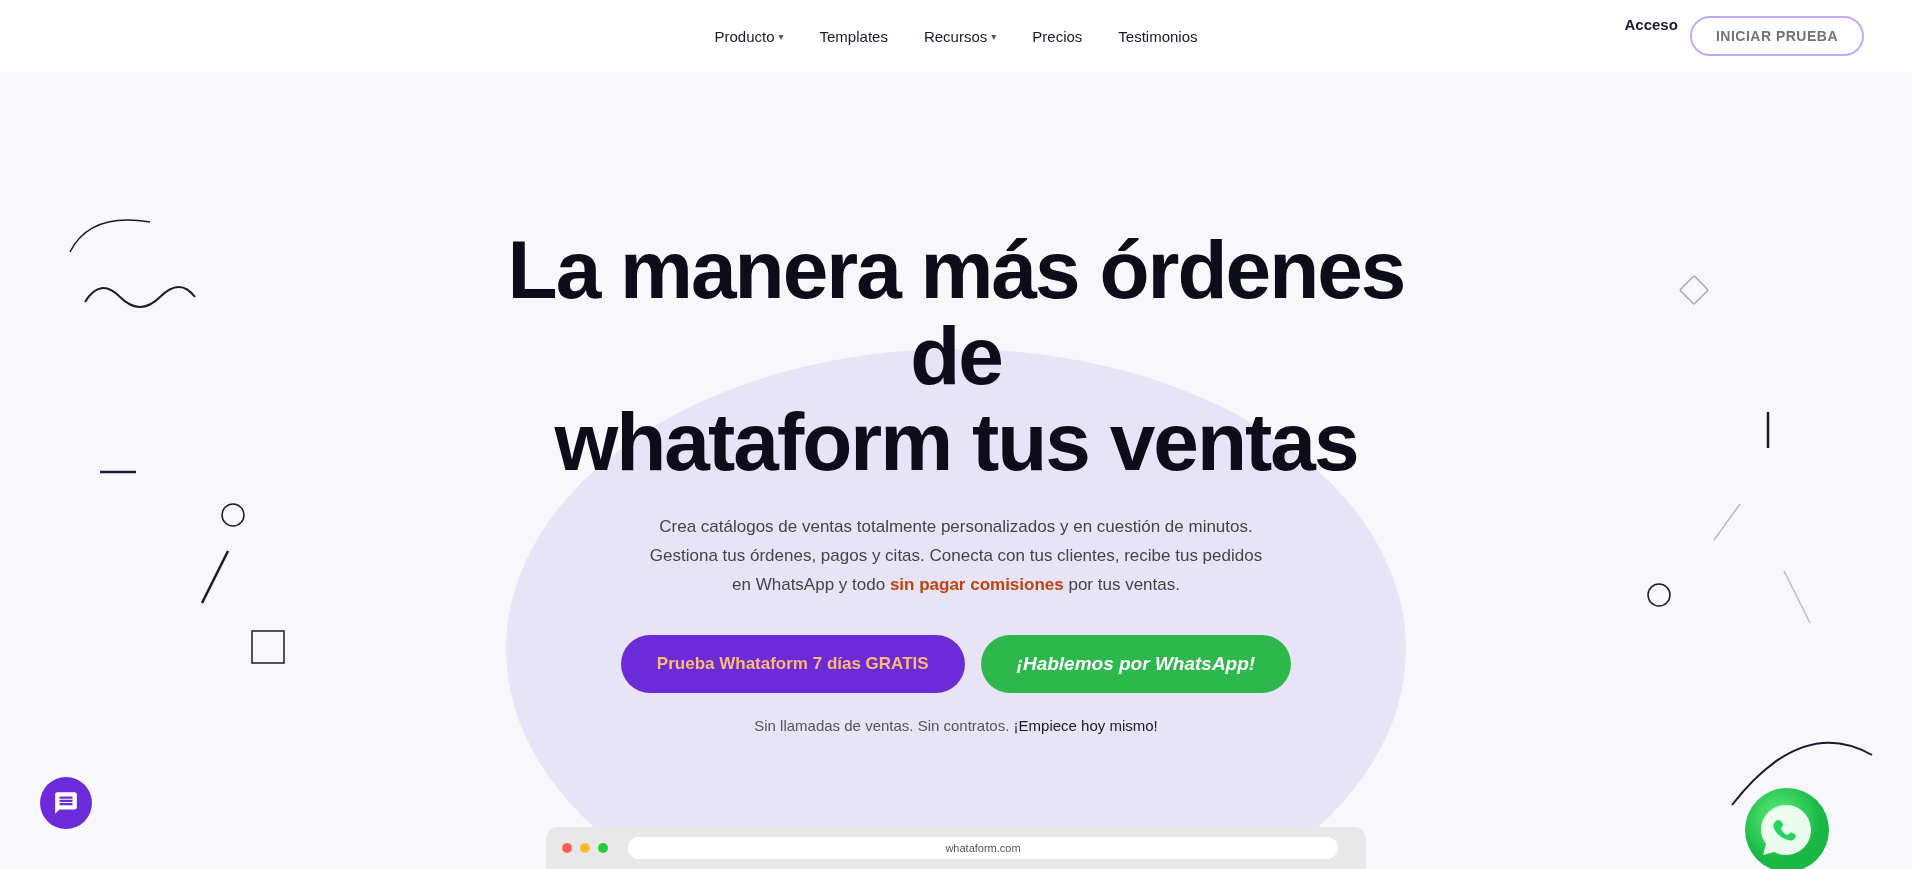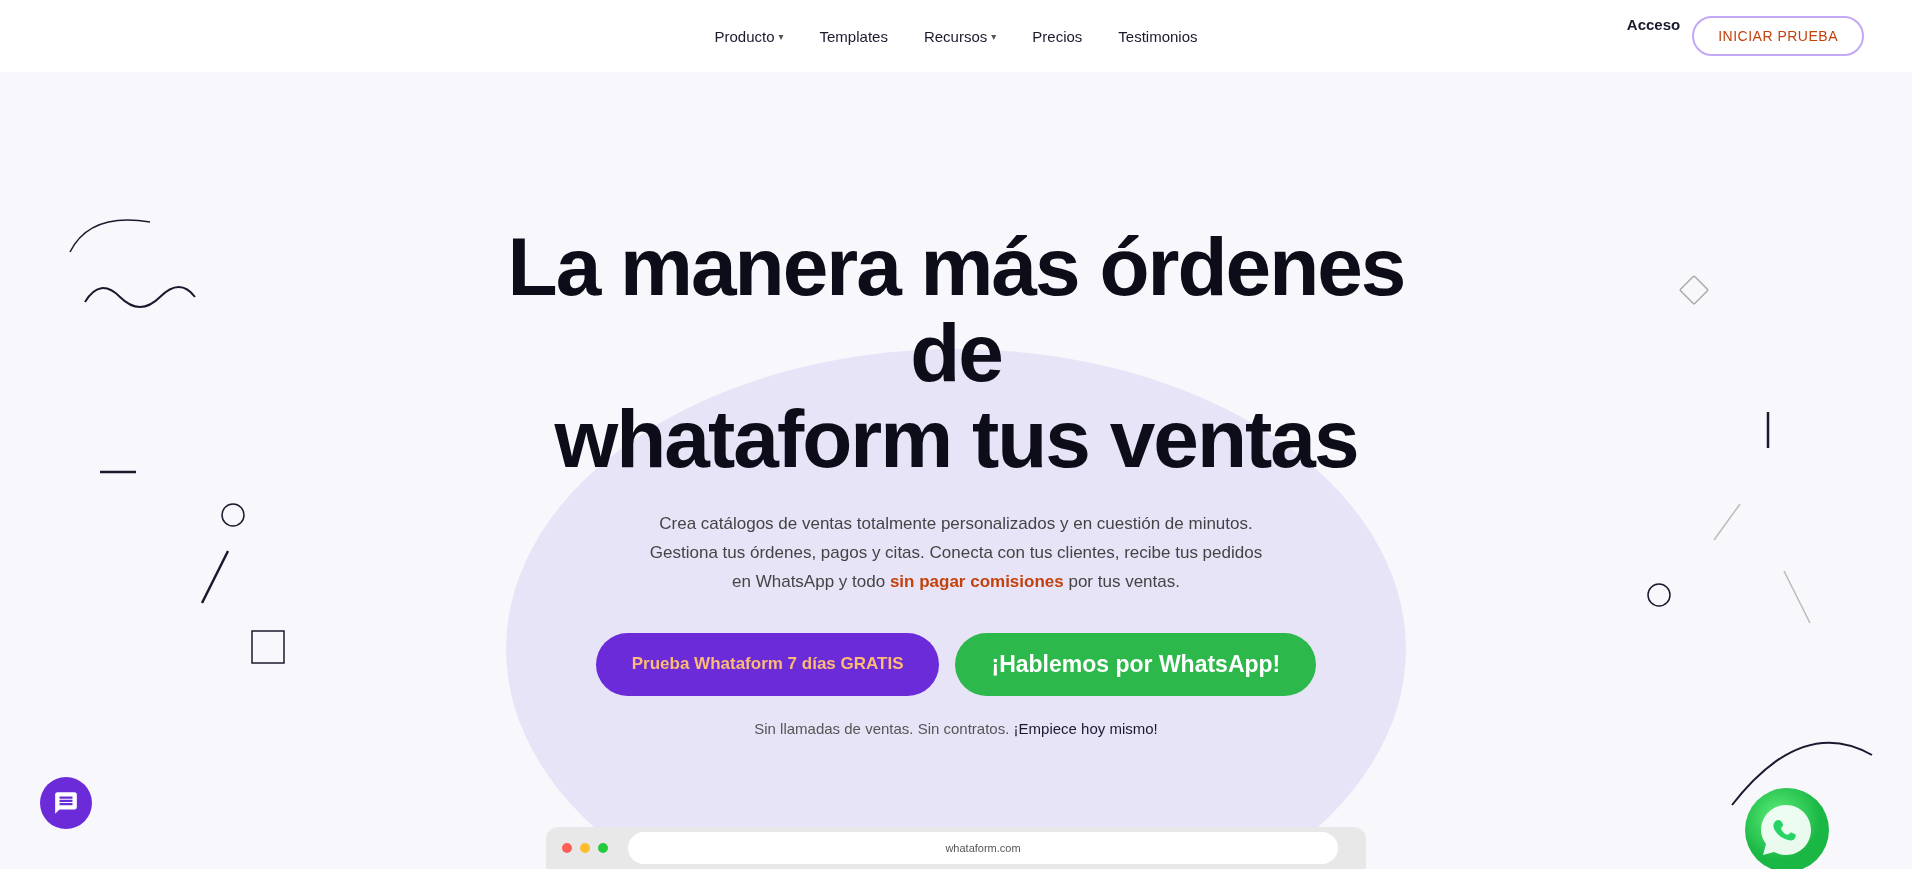--- a/index.html
+++ b/index.html
@@ -50,23 +50,23 @@
       font-size: 15px;
       font-weight: 600;
       color: #1a1a2e;
       cursor: pointer;
       background: none;
       border: none;
     }
     .btn-iniciar {
       background: transparent;
       border: 2px solid #c4a8f8;
-      color: #c2410c;
+      color: #737373;
       font-size: 14px;
-      font-weight: 400;
+      font-weight: 700;
       padding: 10px 24px;
       border-radius: 50px;
       cursor: pointer;
       letter-spacing: 0.5px;
     }
 
     
     .hero {
       position: relative;
       display: flex;
@@ -133,26 +133,27 @@
       font-weight: 600;
       padding: 18px 36px;
       border-radius: 50px;
       border: none;
       cursor: pointer;
     }
 
     .btn-green {
       background: #2db84b;
       color: #fff;
-      font-size: 23px;
+      font-size: 19px;
       font-weight: 700;
       padding: 18px 36px;
       border-radius: 50px;
       border: none;
       cursor: pointer;
+      font-style: italic;
     }
 
     .tagline {
       font-size: 15px;
       color: #555;
     }
     .tagline strong {
       font-weight: 400;
       color: #1a1a2e;
     }
@@ -258,21 +259,21 @@
     }
     .browser-dot {
       width: 10px;
       height: 10px;
       border-radius: 50%;
     }
     .browser-url {
       flex: 1;
       background: #fff;
       border-radius: 20px;
-      height: 32px;
+      height: 22px;
       display: flex;
       align-items: center;
       justify-content: center;
       font-size: 11px;
       color: #555;
       margin: 0 12px;
     }
 
     
     .whatsapp-ball {

